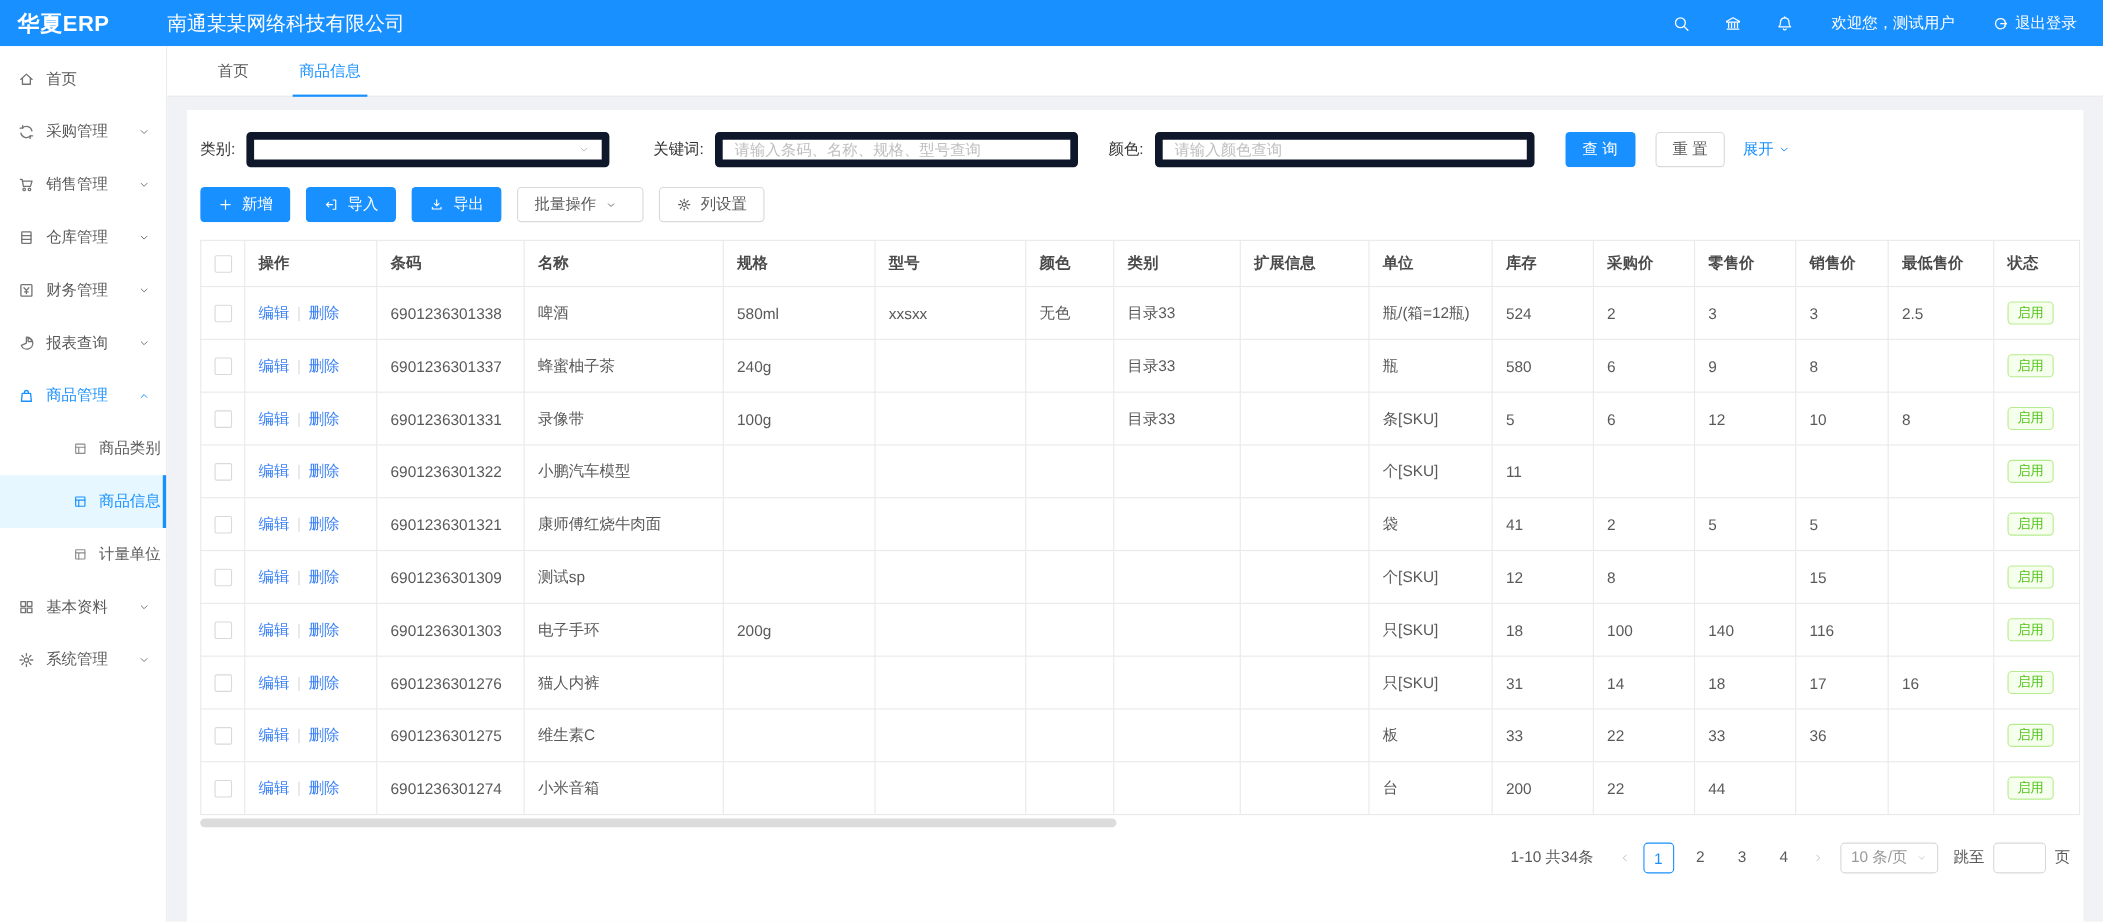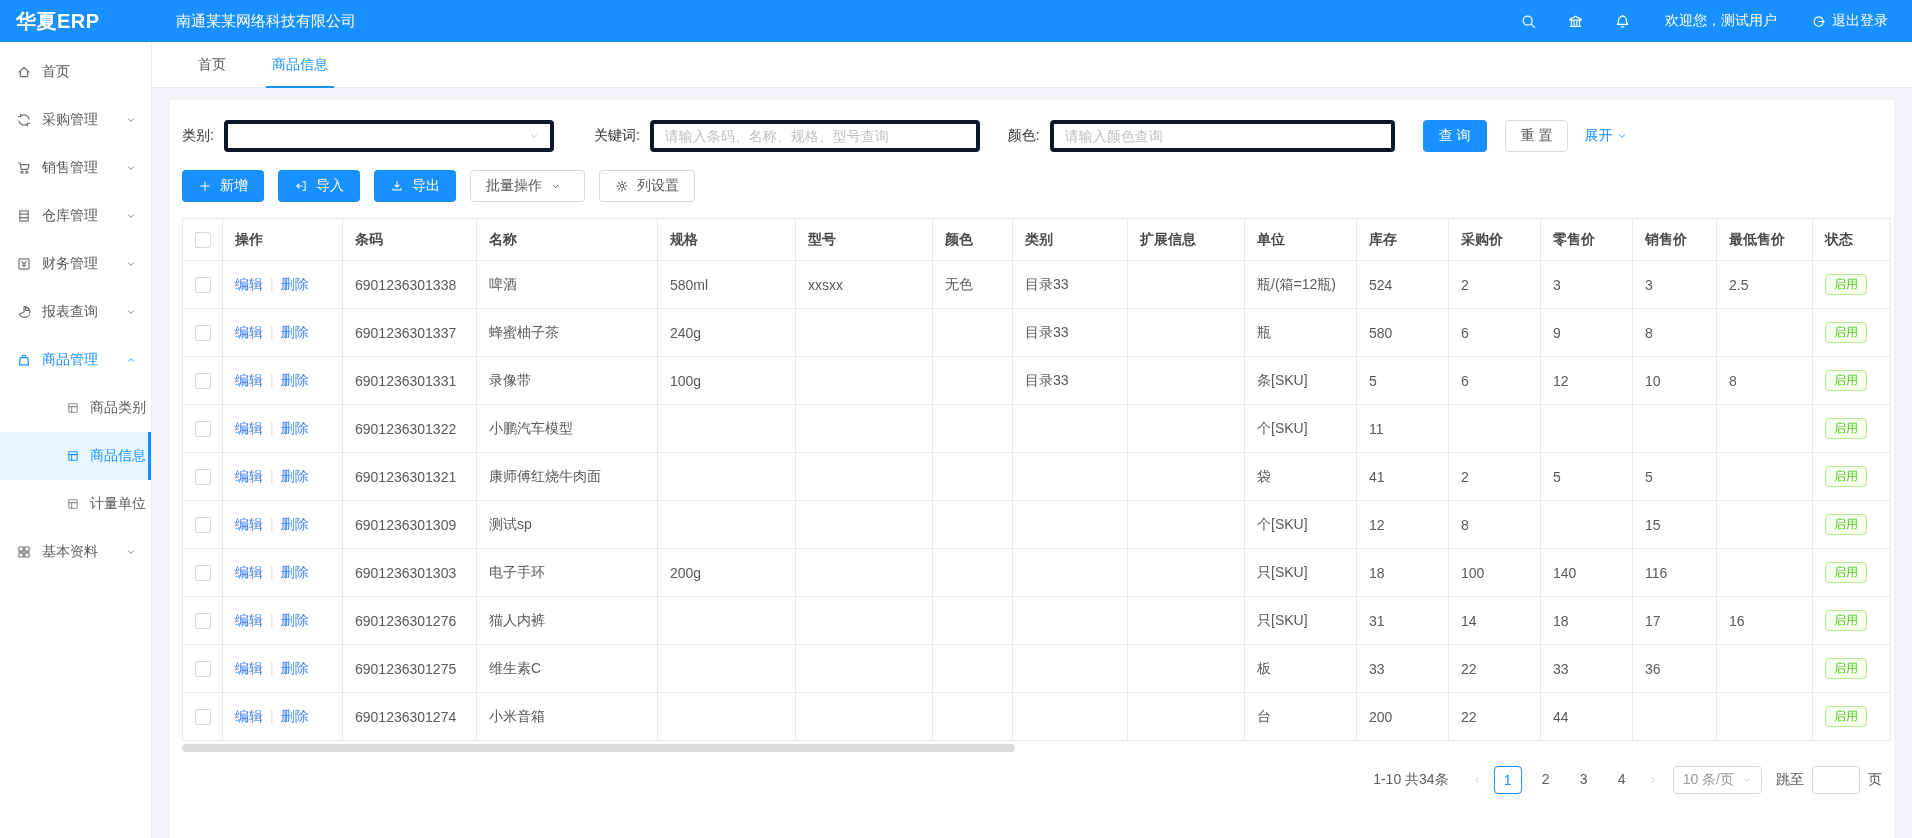--- a/index.html
+++ b/index.html
@@ -5,21 +5,21 @@
   *{margin:0;padding:0;box-sizing:border-box}
   html,body{width:1912px;height:838px;overflow:hidden;background:#fff;
     font-family:"Liberation Sans","DejaVu Sans",sans-serif;font-size:14px;color:#595959}
   .icn{display:inline-flex;align-items:center;justify-content:center}
   .icn svg{width:16px;height:16px;fill:none;stroke:currentColor;stroke-width:1.2;
     stroke-linecap:round;stroke-linejoin:round;display:block}
 
   
   .topbar{display:flex;align-items:center;height:42px;background:#1890ff;color:#fff}
   .logo{width:152px;padding-left:16px;font-size:20px;font-weight:bold;letter-spacing:.5px;flex-shrink:0}
-  .company{margin-left:24px;font-size:15px}
+  .company{font-size:18px}
   .tb-right{margin-left:auto;display:flex;align-items:center;padding-right:24px}
   .tb-icon{cursor:pointer;margin-left:30px}
   .tb-icon svg{width:17px;height:17px;stroke-width:1.1}
   .welcome{margin-left:34px}
   .logout{display:flex;align-items:center;gap:6px;margin-left:34px;cursor:pointer}
   .logout svg{width:15px;height:15px}
 
   
   .layout{display:flex;height:796px}
   .sidebar{width:152px;flex-shrink:0;background:#fff;border-right:1px solid #ececec;padding-top:6px}
@@ -40,21 +40,21 @@
   .tab{height:100%;display:flex;align-items:center;padding:0 6px;margin-right:34px;cursor:pointer;color:#595959;position:relative}
   .tab.active{color:#1890ff}
   .tab.active::after{content:"";position:absolute;left:0;right:0;bottom:-1px;height:2px;background:#1890ff}
 
   .content{flex:1;padding:12px 18px 0;min-height:0}
   .card{background:#fff;height:100%;padding:20px 12px 0}
 
   
   .filter-row{display:flex;align-items:center}
   .f-label{color:#333;flex-shrink:0}
-  .ctl{height:32px;border:4px solid #0f172a;border-radius:4px;background:#fff}
+  .ctl{height:32px;border:7px solid #0f172a;border-radius:4px;background:#fff}
   .select{width:330px;margin-left:10px;display:flex;align-items:center;justify-content:flex-end;
     padding-right:10px;color:#bfbfbf;cursor:pointer}
   .select .icn svg{width:12px;height:12px}
   input.ctl{padding:0 11px;color:#595959;font-size:14px;outline:none}
   input.ctl::placeholder{color:#bfbfbf}
   .kw-input{width:330px;margin-left:10px}
   .color-input{width:345px;margin-left:10px}
   .lbl-kw{margin-left:40px}
   .lbl-color{margin-left:28px}
   .btn{height:32px;border-radius:4px;display:inline-flex;align-items:center;justify-content:center;
@@ -270,20 +270,34 @@
             <rect x="8.8" y="8.8" width="4.2" height="4.2"></rect>
           </svg>
         </span>
         <span class="mi-label">基本资料</span>
         <span class="icn mi-chev">
           <svg viewBox="0 0 16 16">
             <path d="M4.5 6.3 8 9.8l3.5-3.5"></path>
           </svg>
         </span>
       </div>
+      <div class="menu-item">
+        <span class="icn ">
+          <svg viewBox="0 0 16 16">
+            <circle cx="8" cy="8" r="2"></circle>
+            <path d="M8 2.2v2M8 11.8v2M2.2 8h2M11.8 8h2M3.9 3.9l1.4 1.4M10.7 10.7l1.4 1.4M12.1 3.9l-1.4 1.4M5.3 10.7l-1.4 1.4"></path>
+          </svg>
+        </span>
+        <span class="mi-label">系统管理</span>
+        <span class="icn mi-chev">
+          <svg viewBox="0 0 16 16">
+            <path d="M4.5 6.3 8 9.8l3.5-3.5"></path>
+          </svg>
+        </span>
+      </div>
     </div>
 
   <div class="main">
 
     <div class="tabbar">
       <div class="tab">
           <span>首页</span>
         </div>
       <div class="tab active">
           <span>商品信息</span>

